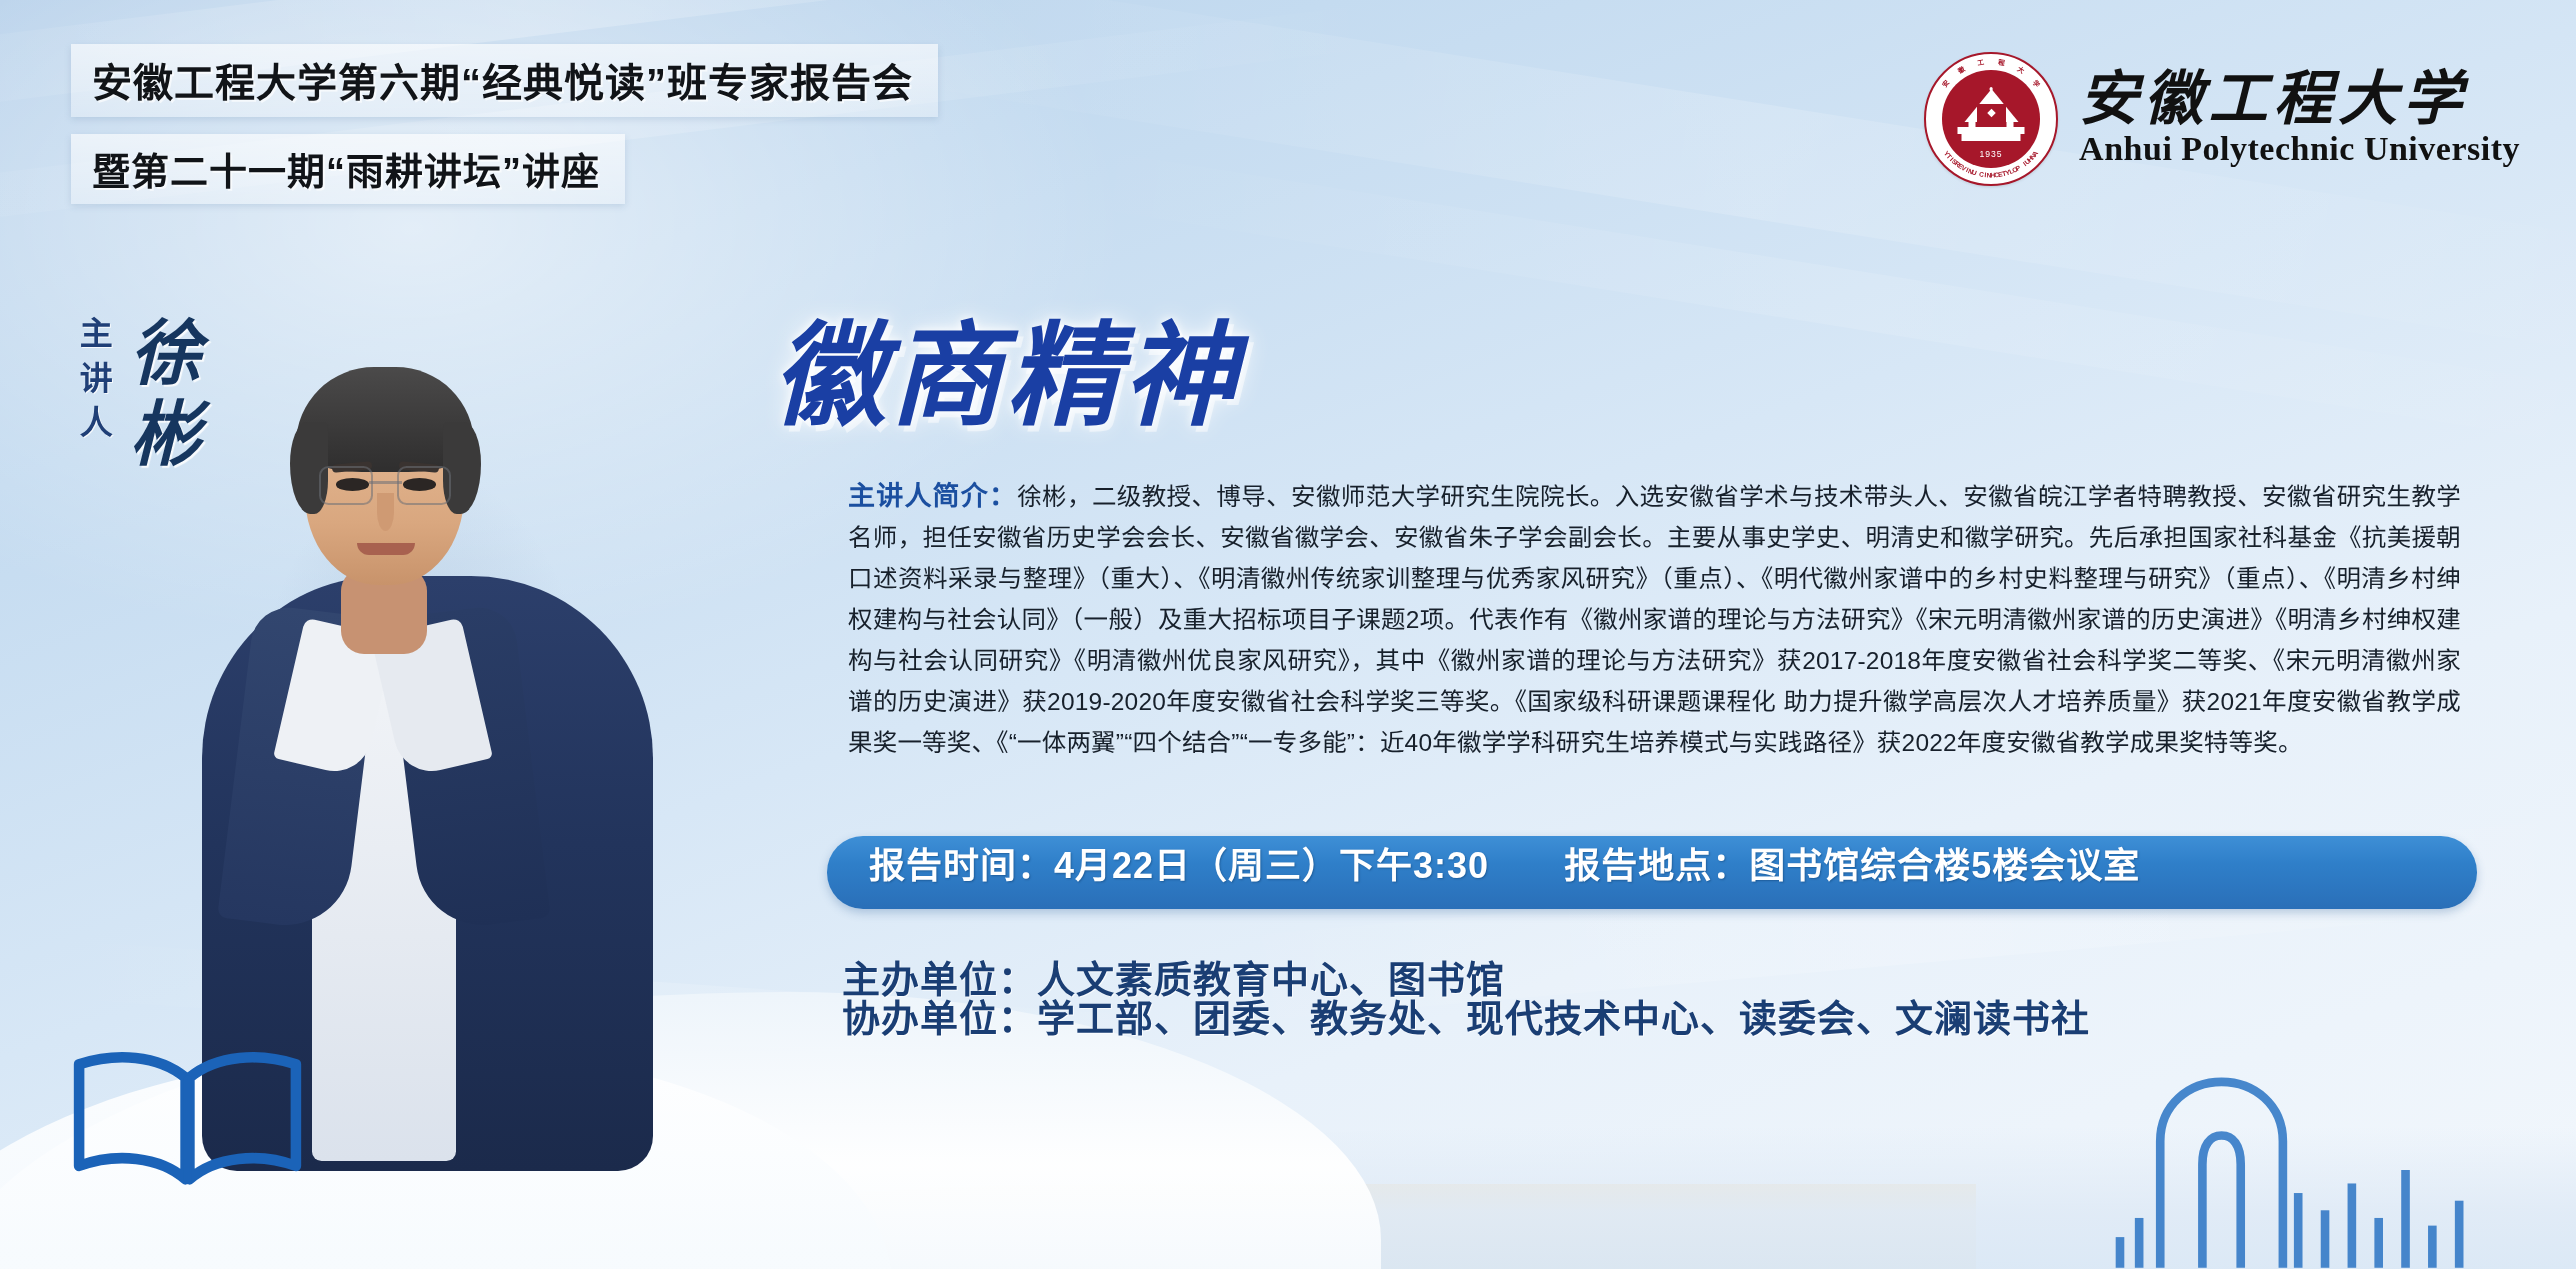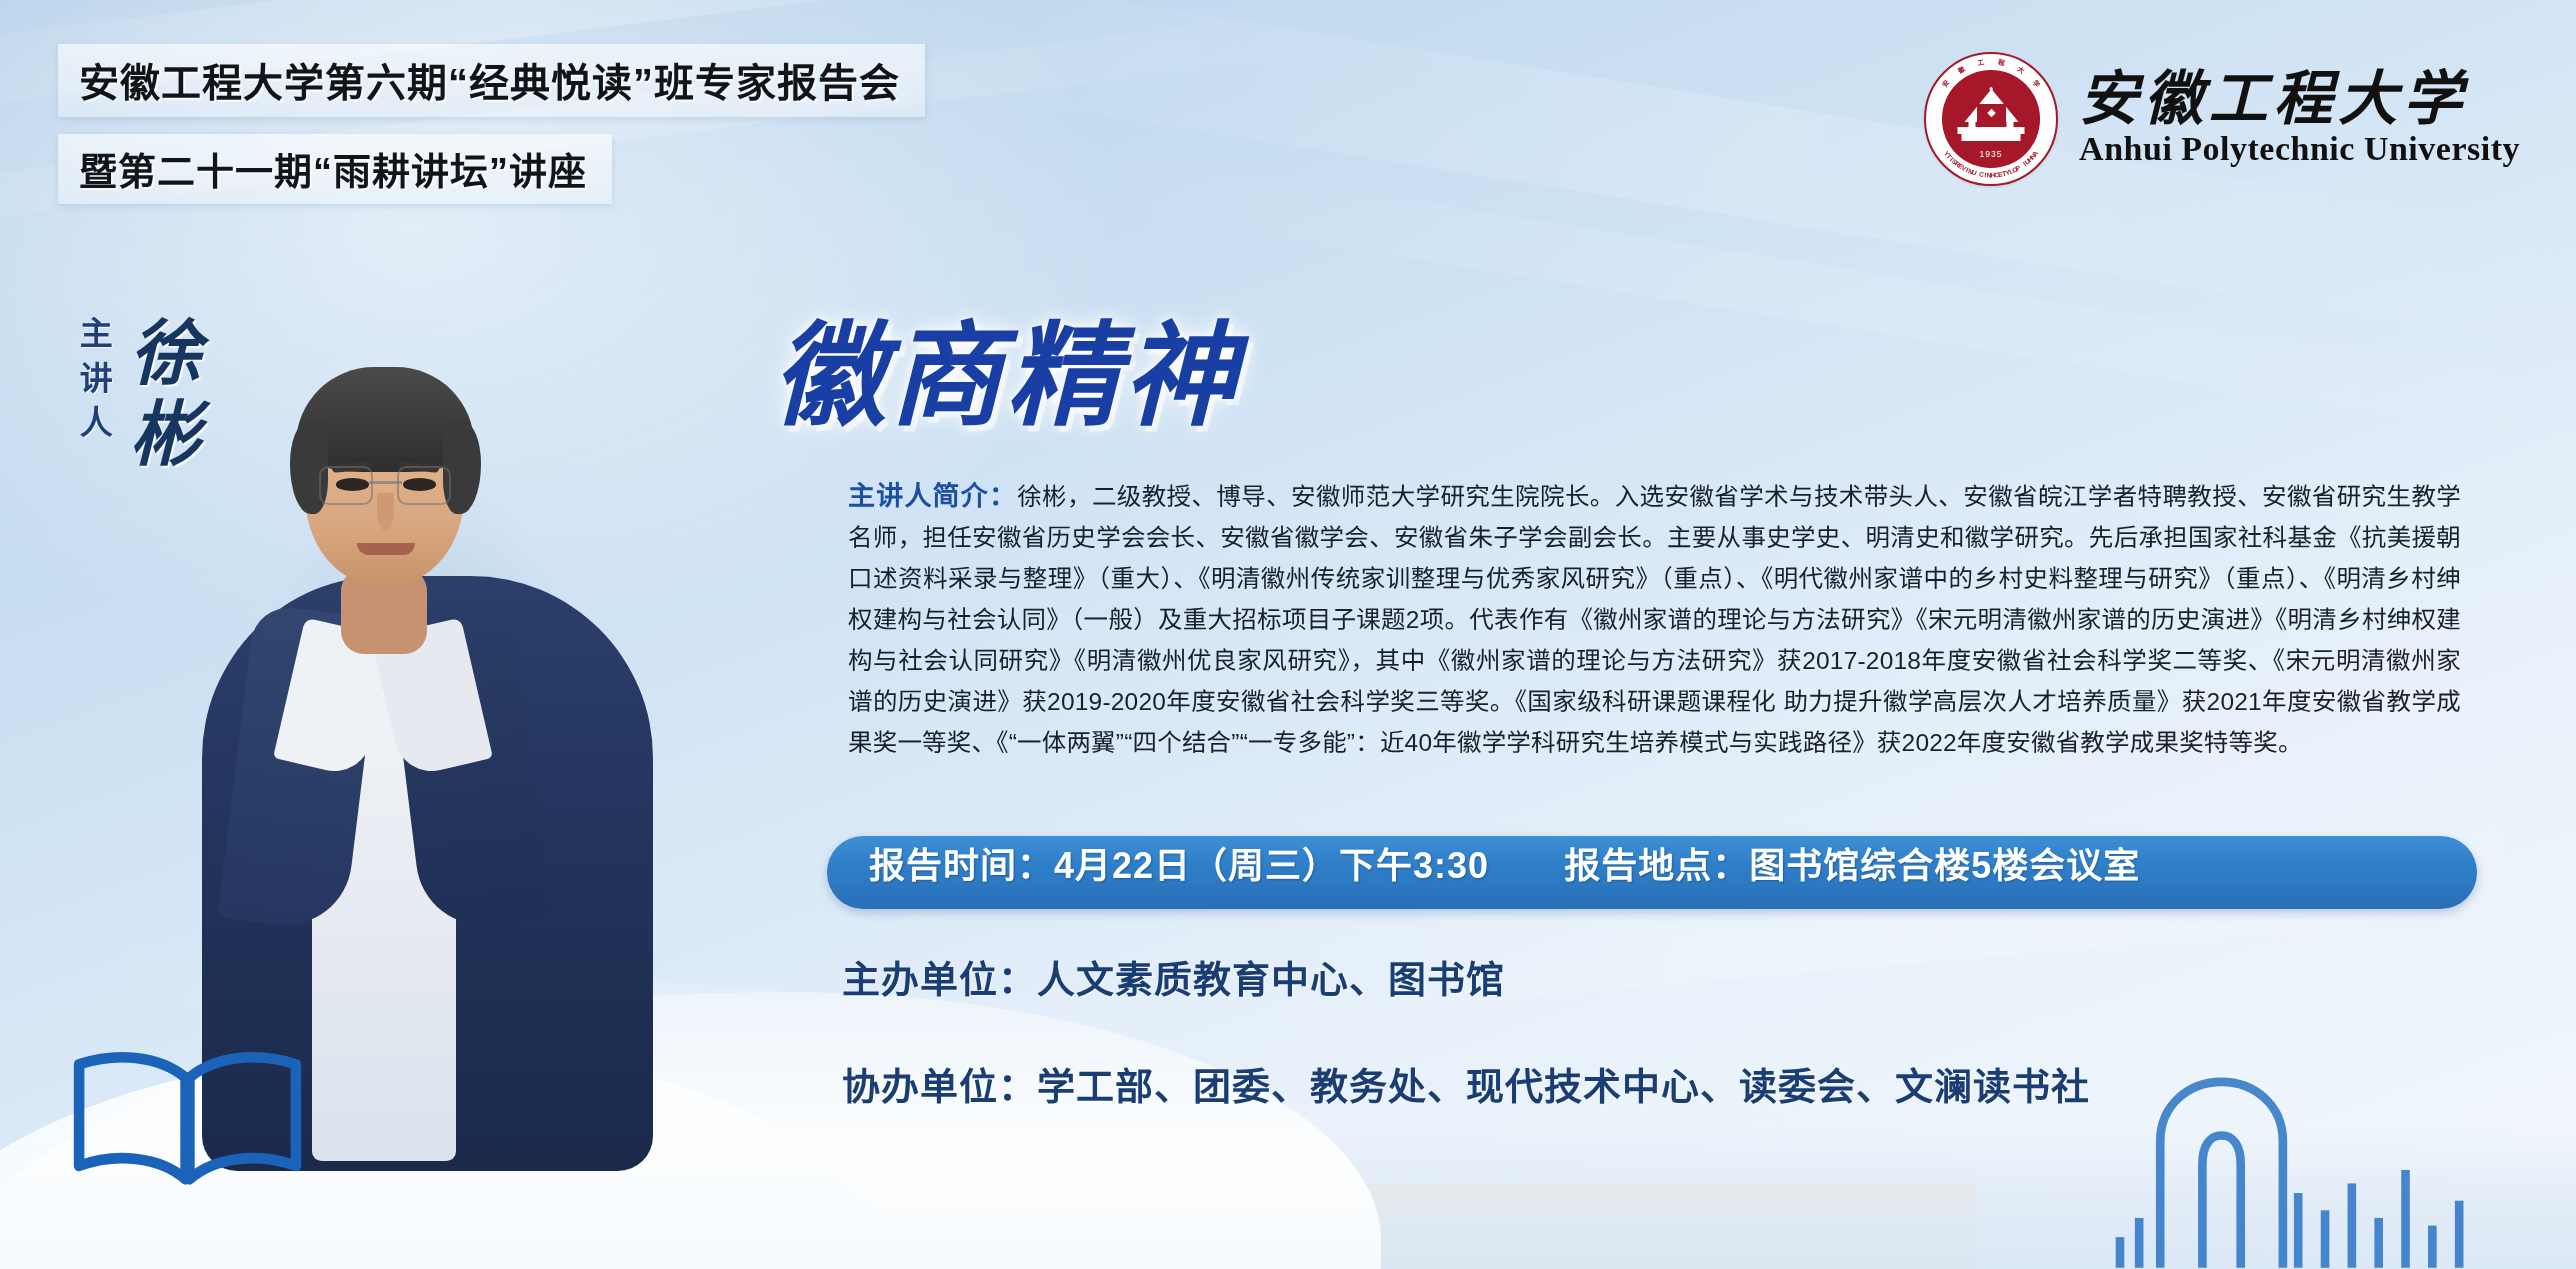--- a/index.html
+++ b/index.html
@@ -30,21 +30,21 @@
     background:linear-gradient(180deg,#ffffff 0%, #f7fbfe 70%);
     border-radius:60% 50% 0 0 / 100% 90% 0 0;opacity:.9;}
   .wave-blue{left:614px;bottom:0;width:2014px;height:144px;
     background:linear-gradient(180deg,rgba(224,236,248,.0),#dfeaf6 60%,#d9e7f5);
     border-radius:50% 0 0 0 / 100% 0 0 0;opacity:.9;}
   .sand{left:537px;bottom:0;width:1439px;height:86px;
     background:linear-gradient(180deg,#efe6d4,#e7dcc6);opacity:.85;
     border-radius:40% 0 0 0/100% 0 0 0;}
 
   
-  .hdr{position:absolute;left:58px;display:flex;align-items:flex-start;}
+  .hdr{position:absolute;left:71px;display:flex;align-items:flex-start;}
   .hdr .bar{
     position:relative;padding:6.7px 25px 8.6px 21px;
     background:linear-gradient(180deg,rgba(255,255,255,.62),rgba(255,255,255,.30));
     box-shadow:0 2.9px 6.7px rgba(70,110,150,.18);
   }
   .hdr .txt{
     font-family:"Liberation Sans","DejaVu Sans",sans-serif;
     font-weight:700;color:#111418;white-space:nowrap;letter-spacing:1px;
     text-shadow:1.9px 1.9px 0 rgba(255,255,255,.65);
   }
@@ -142,21 +142,21 @@
     box-shadow:0 3.8px 9.6px rgba(40,90,150,.28);display:flex;align-items:flex-start;}
   #info-bar .seg{color:#fff;font-weight:700;font-size:36px;letter-spacing:1px;white-space:nowrap;
     text-shadow:1px 1px 1.9px rgba(0,40,80,.35);}
   #info-bar .seg.time{margin-left:42px;}
   #info-bar .seg.place{margin-left:75px;}
 
   
   .org{position:absolute;left:842px;font-size:38px;color:#1a3e74;font-weight:700;letter-spacing:1px;
     text-shadow:1px 1px 0 rgba(255,255,255,.7);white-space:nowrap;}
   #org1{top:949px;}
-  #org2{top:1056px;}
+  #org2{top:988px;}
 
   
   #book-icon{position:absolute;left:58px;top:1045px;width:259px;height:144px;}
 
   
   #buildings{position:absolute;right:67px;bottom:0;width:412px;height:221px;opacity:.85;}
 </style>
 </head>
 <body>
 

